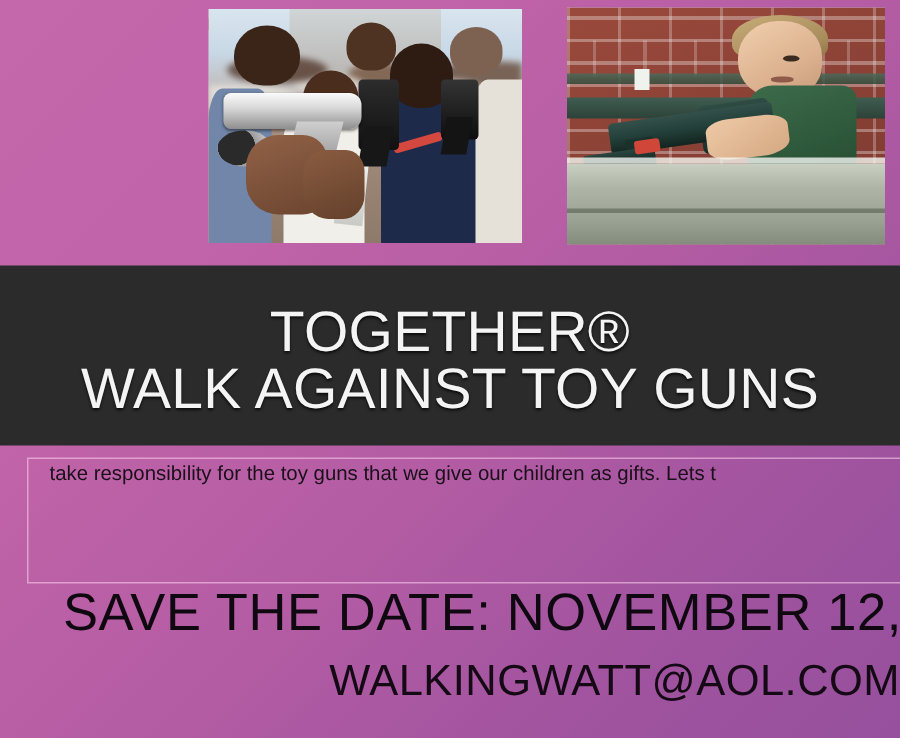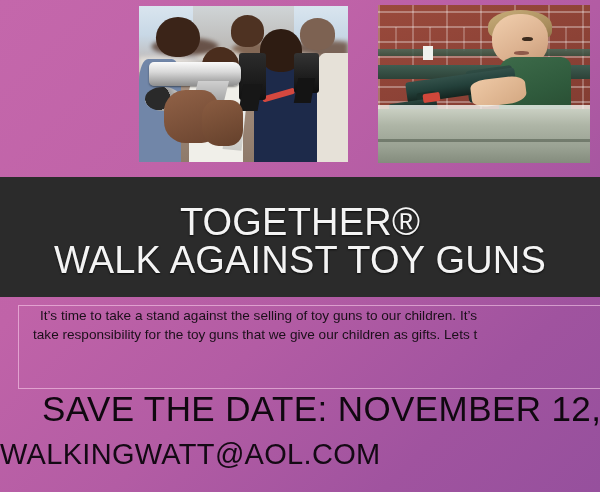--- a/index.html
+++ b/index.html
@@ -317,21 +317,21 @@
     line-height: 40px;
     font-weight: 400;
     letter-spacing: .4px;
     white-space: nowrap;
   }
   .email-line {
     position: absolute;
     left: 0;
     top: 437px;
     width: 600px;
-    text-align: left;
+    text-align: right;
     color: #140914;
     font-size: 29px;
     line-height: 34px;
     font-weight: 400;
     letter-spacing: .3px;
     white-space: nowrap;
   }
 </style>
 </head>
 <body>
@@ -397,21 +397,20 @@
   </div>
 
   <div class="title-band">
     <div class="title-line l2">TOGETHER®</div>
     <div class="title-line l1">WALK AGAINST TOY GUNS</div>
   </div>
 
   <div class="copy-box"></div>
 
   <div class="copy-para">
-    <span>It’s time to take a stand against the selling of toy guns to our children.   It’s</span>
     <span class="l2">take responsibility for the toy guns that we give our children as gifts.  Lets t</span>
   </div>
 
 
   <div class="save-line">SAVE THE DATE: NOVEMBER 12,</div>
   <div class="email-line">WALKINGWATT@AOL.COM</div>
 
 </div>
 
 </body></html>

